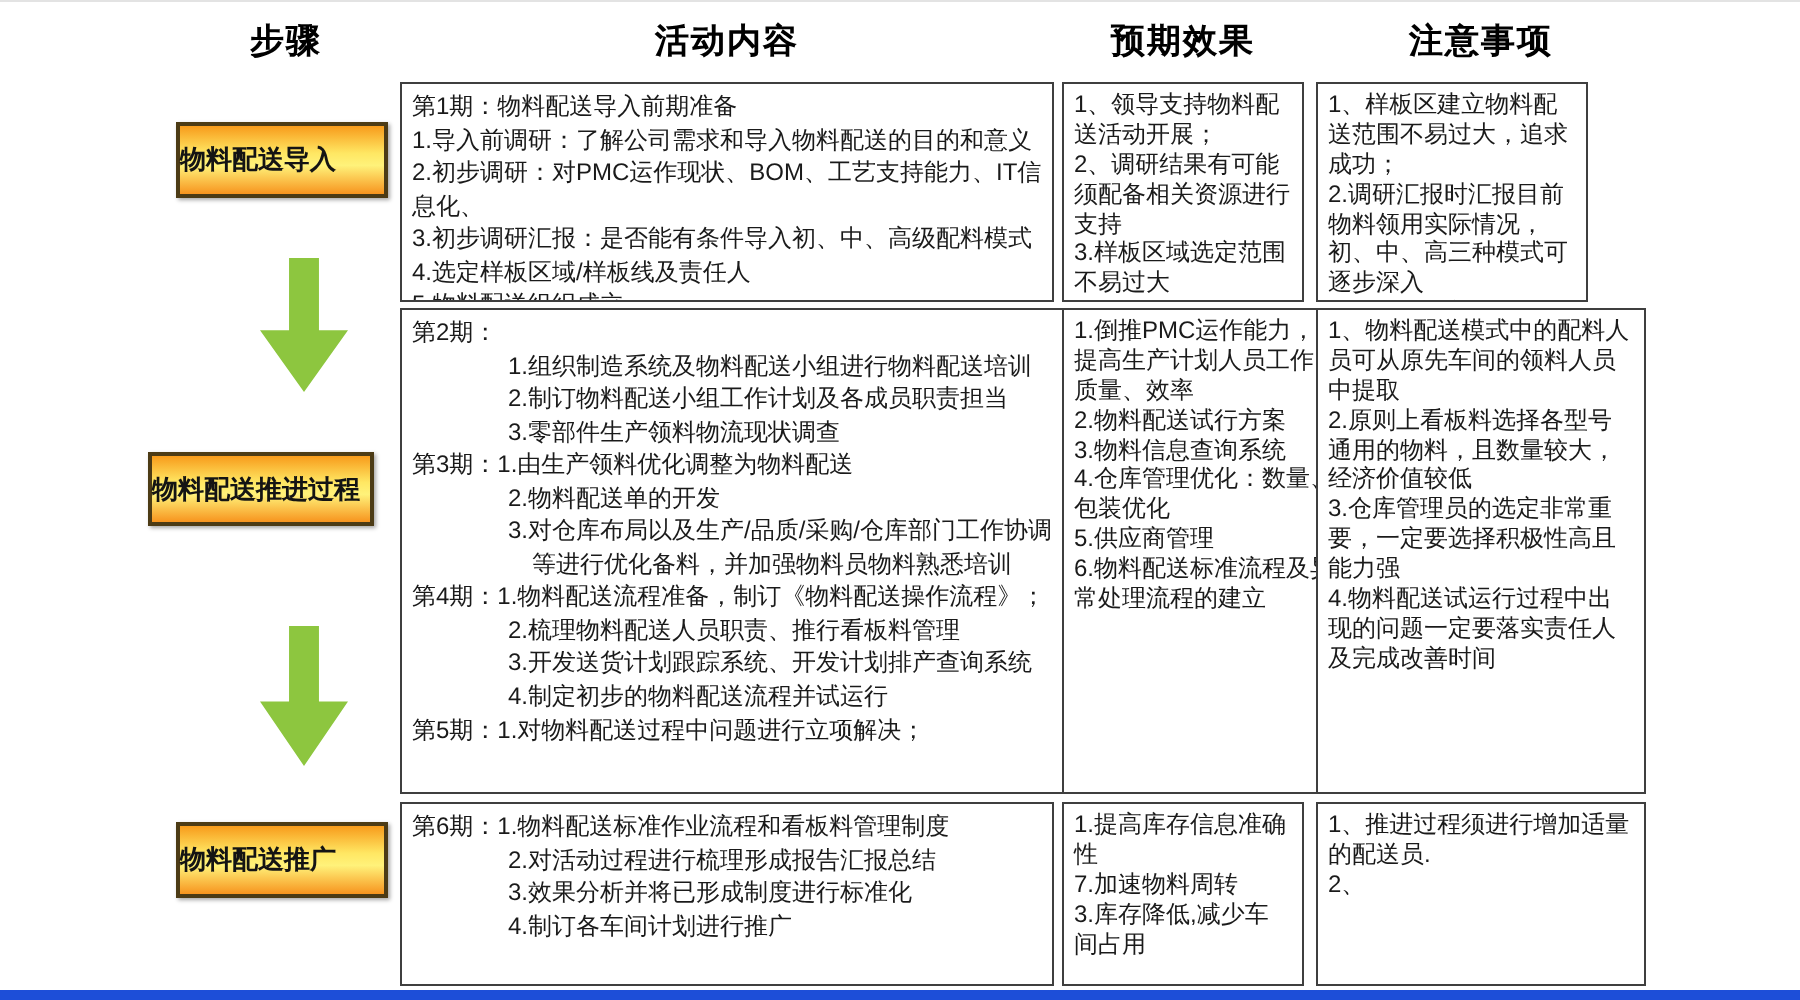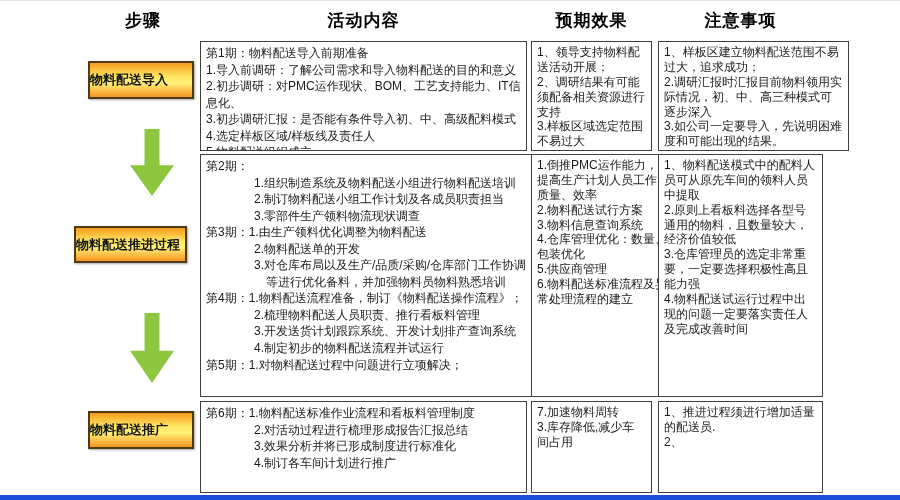--- a/index.html
+++ b/index.html
@@ -95,25 +95,26 @@
     </div>
   <div class="cbox narrow" style="left:531px;top:153px;width:142px;height:243px;">
       <div class="ln">1.倒推PMC运作能力，提高生产计划人员工作质量、效率</div>
       <div class="ln">2.物料配送试行方案</div>
       <div class="ln">3.物料信息查询系统</div>
       <div class="ln">4.仓库管理优化：数量、包装优化</div>
       <div class="ln">5.供应商管理</div>
       <div class="ln">6.物料配送标准流程及异常处理流程的建立</div>
     </div>
   <div class="cbox narrow" style="left:531px;top:400px;width:121px;height:92px;">
+      <div class="ln">1.提高库存信息准确性</div>
       <div class="ln">7.加速物料周转</div>
       <div class="ln">3.库存降低,减少车间占用</div>
     </div>
 
-  <div class="cbox narrow" style="left:658px;top:40px;width:191px;height:110px;">
+  <div class="cbox narrow" style="left:658px;top:40px;width:136px;height:110px;">
       <div class="ln">1、样板区建立物料配送范围不易过大，追求成功；</div>
       <div class="ln">2.调研汇报时汇报目前物料领用实际情况，初、中、高三种模式可逐步深入</div>
       <div class="ln">3.如公司一定要导入，先说明困难度和可能出现的结果。</div>
     </div>
   <div class="cbox narrow" style="left:658px;top:153px;width:165px;height:243px;">
       <div class="ln">1、物料配送模式中的配料人员可从原先车间的领料人员中提取</div>
       <div class="ln">2.原则上看板料选择各型号通用的物料，且数量较大，经济价值较低</div>
       <div class="ln">3.仓库管理员的选定非常重要，一定要选择积极性高且能力强</div>
       <div class="ln">4.物料配送试运行过程中出现的问题一定要落实责任人及完成改善时间</div>
     </div>

